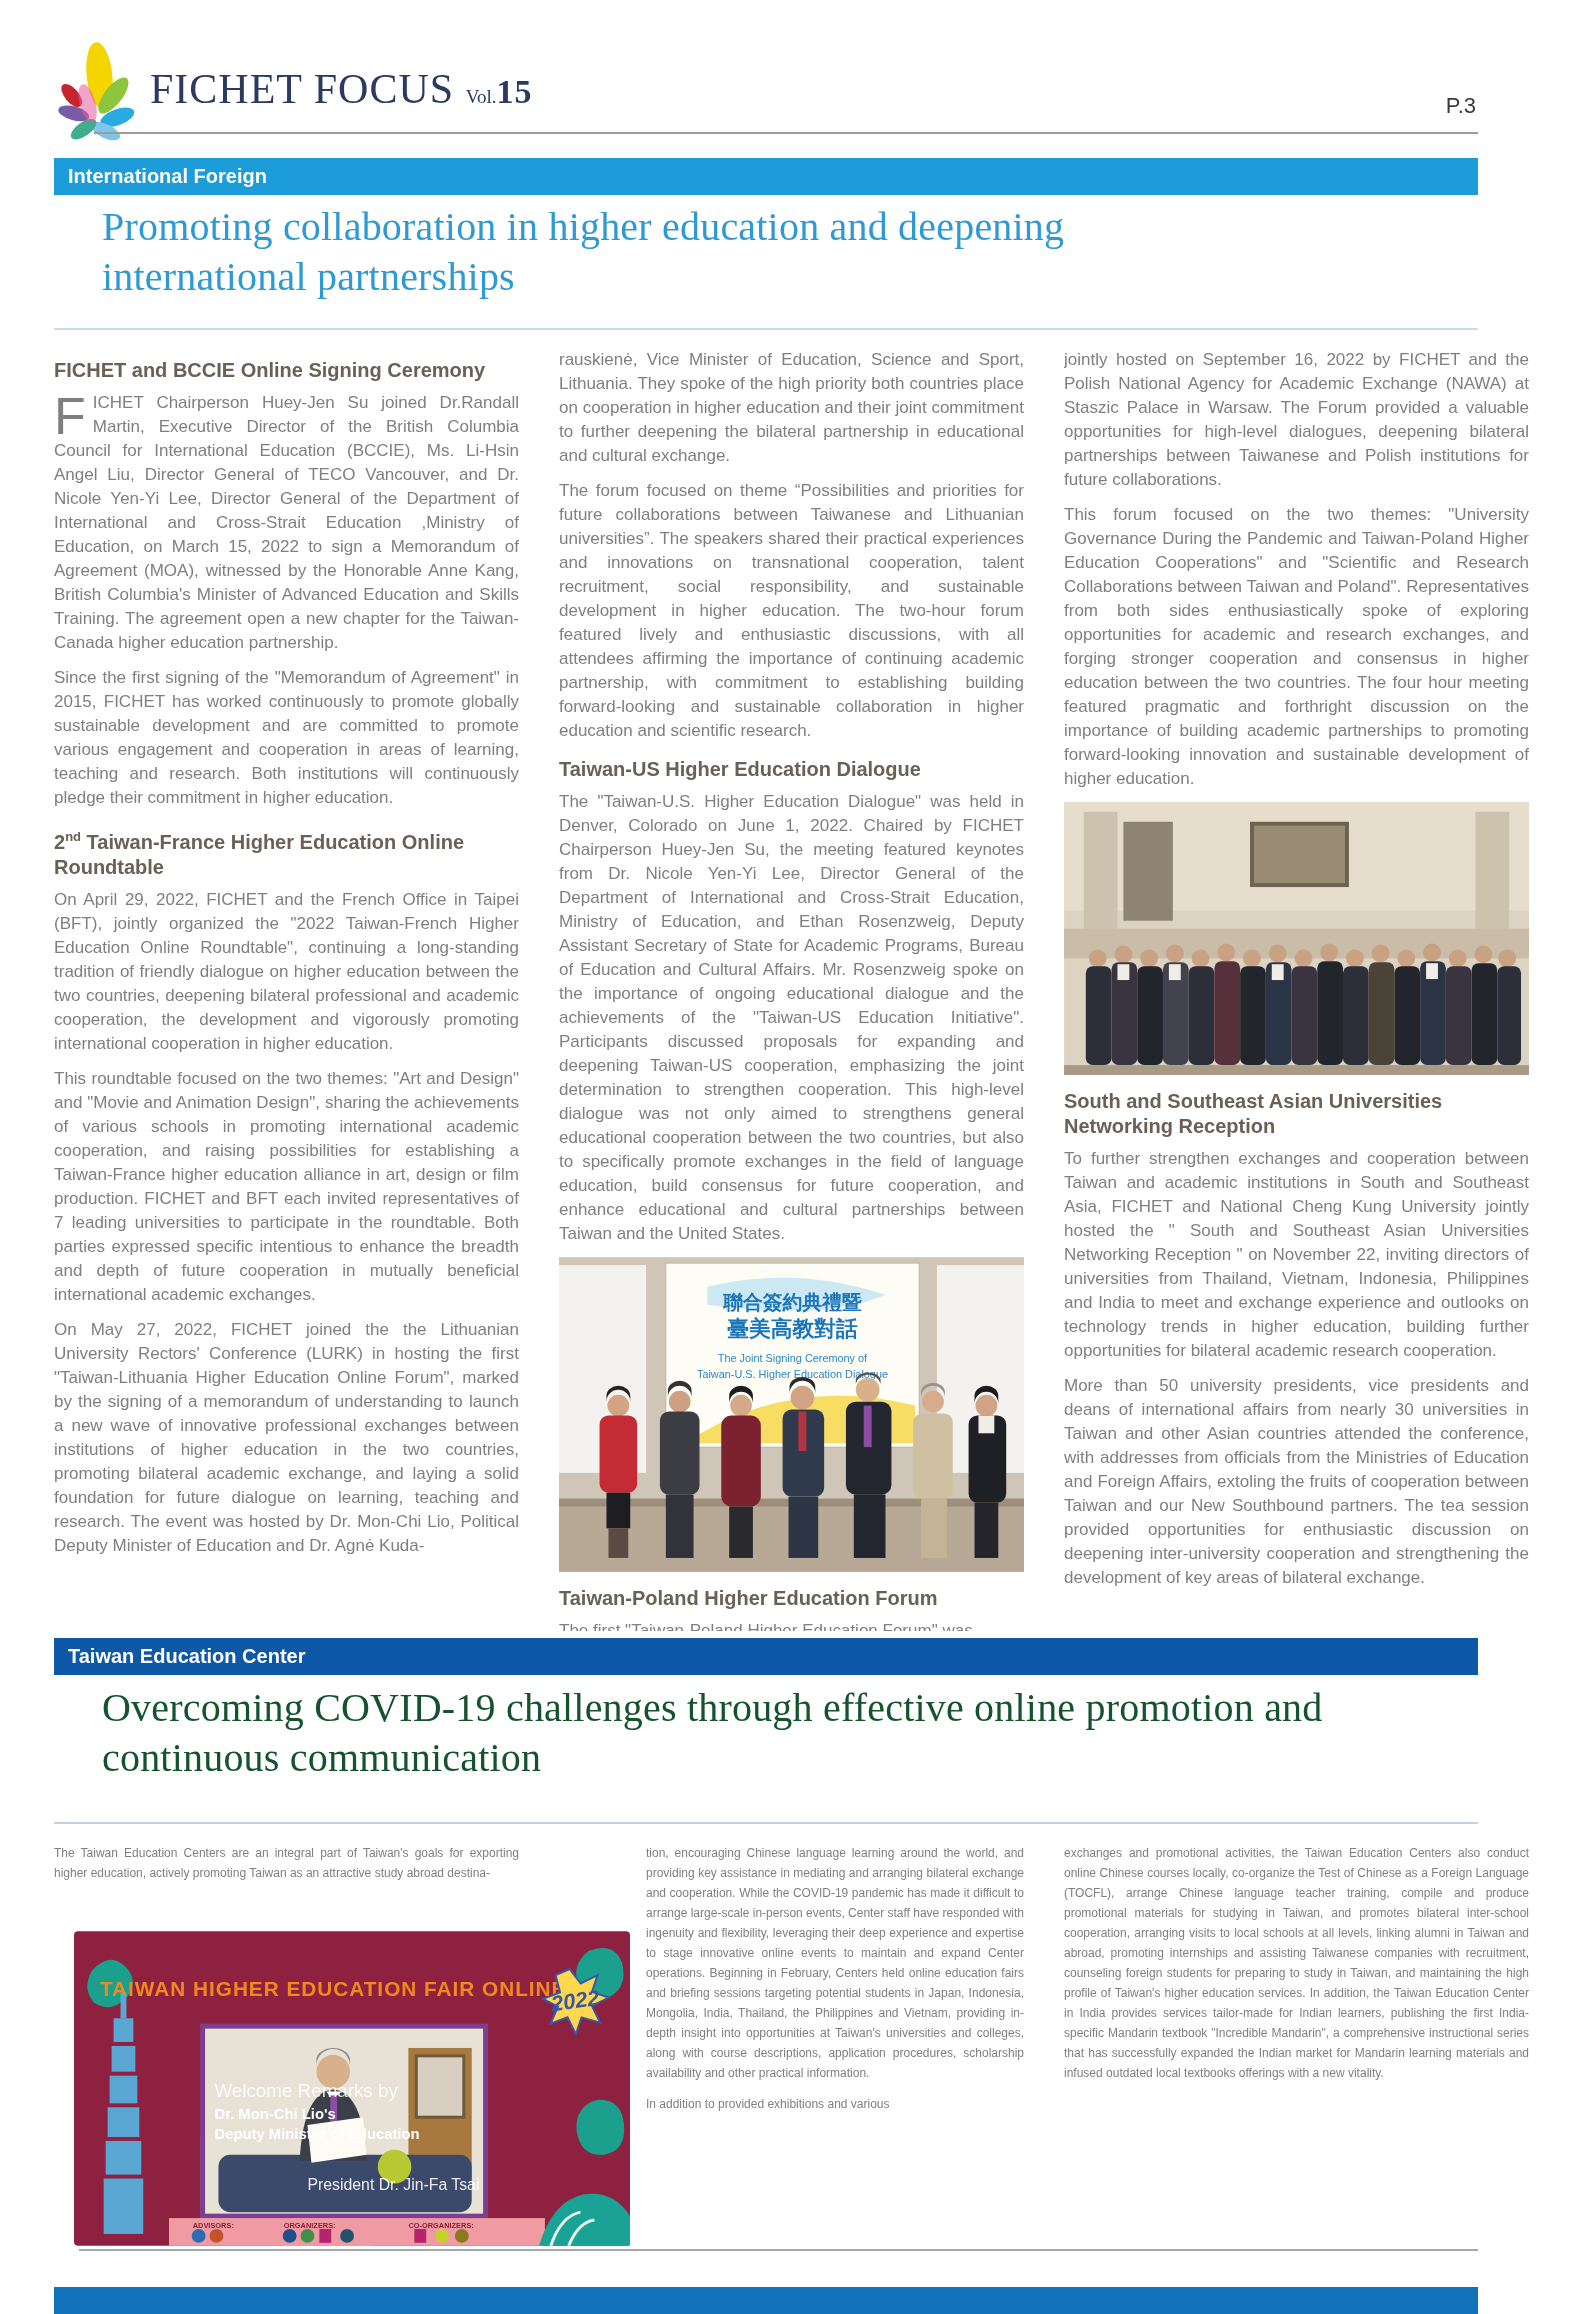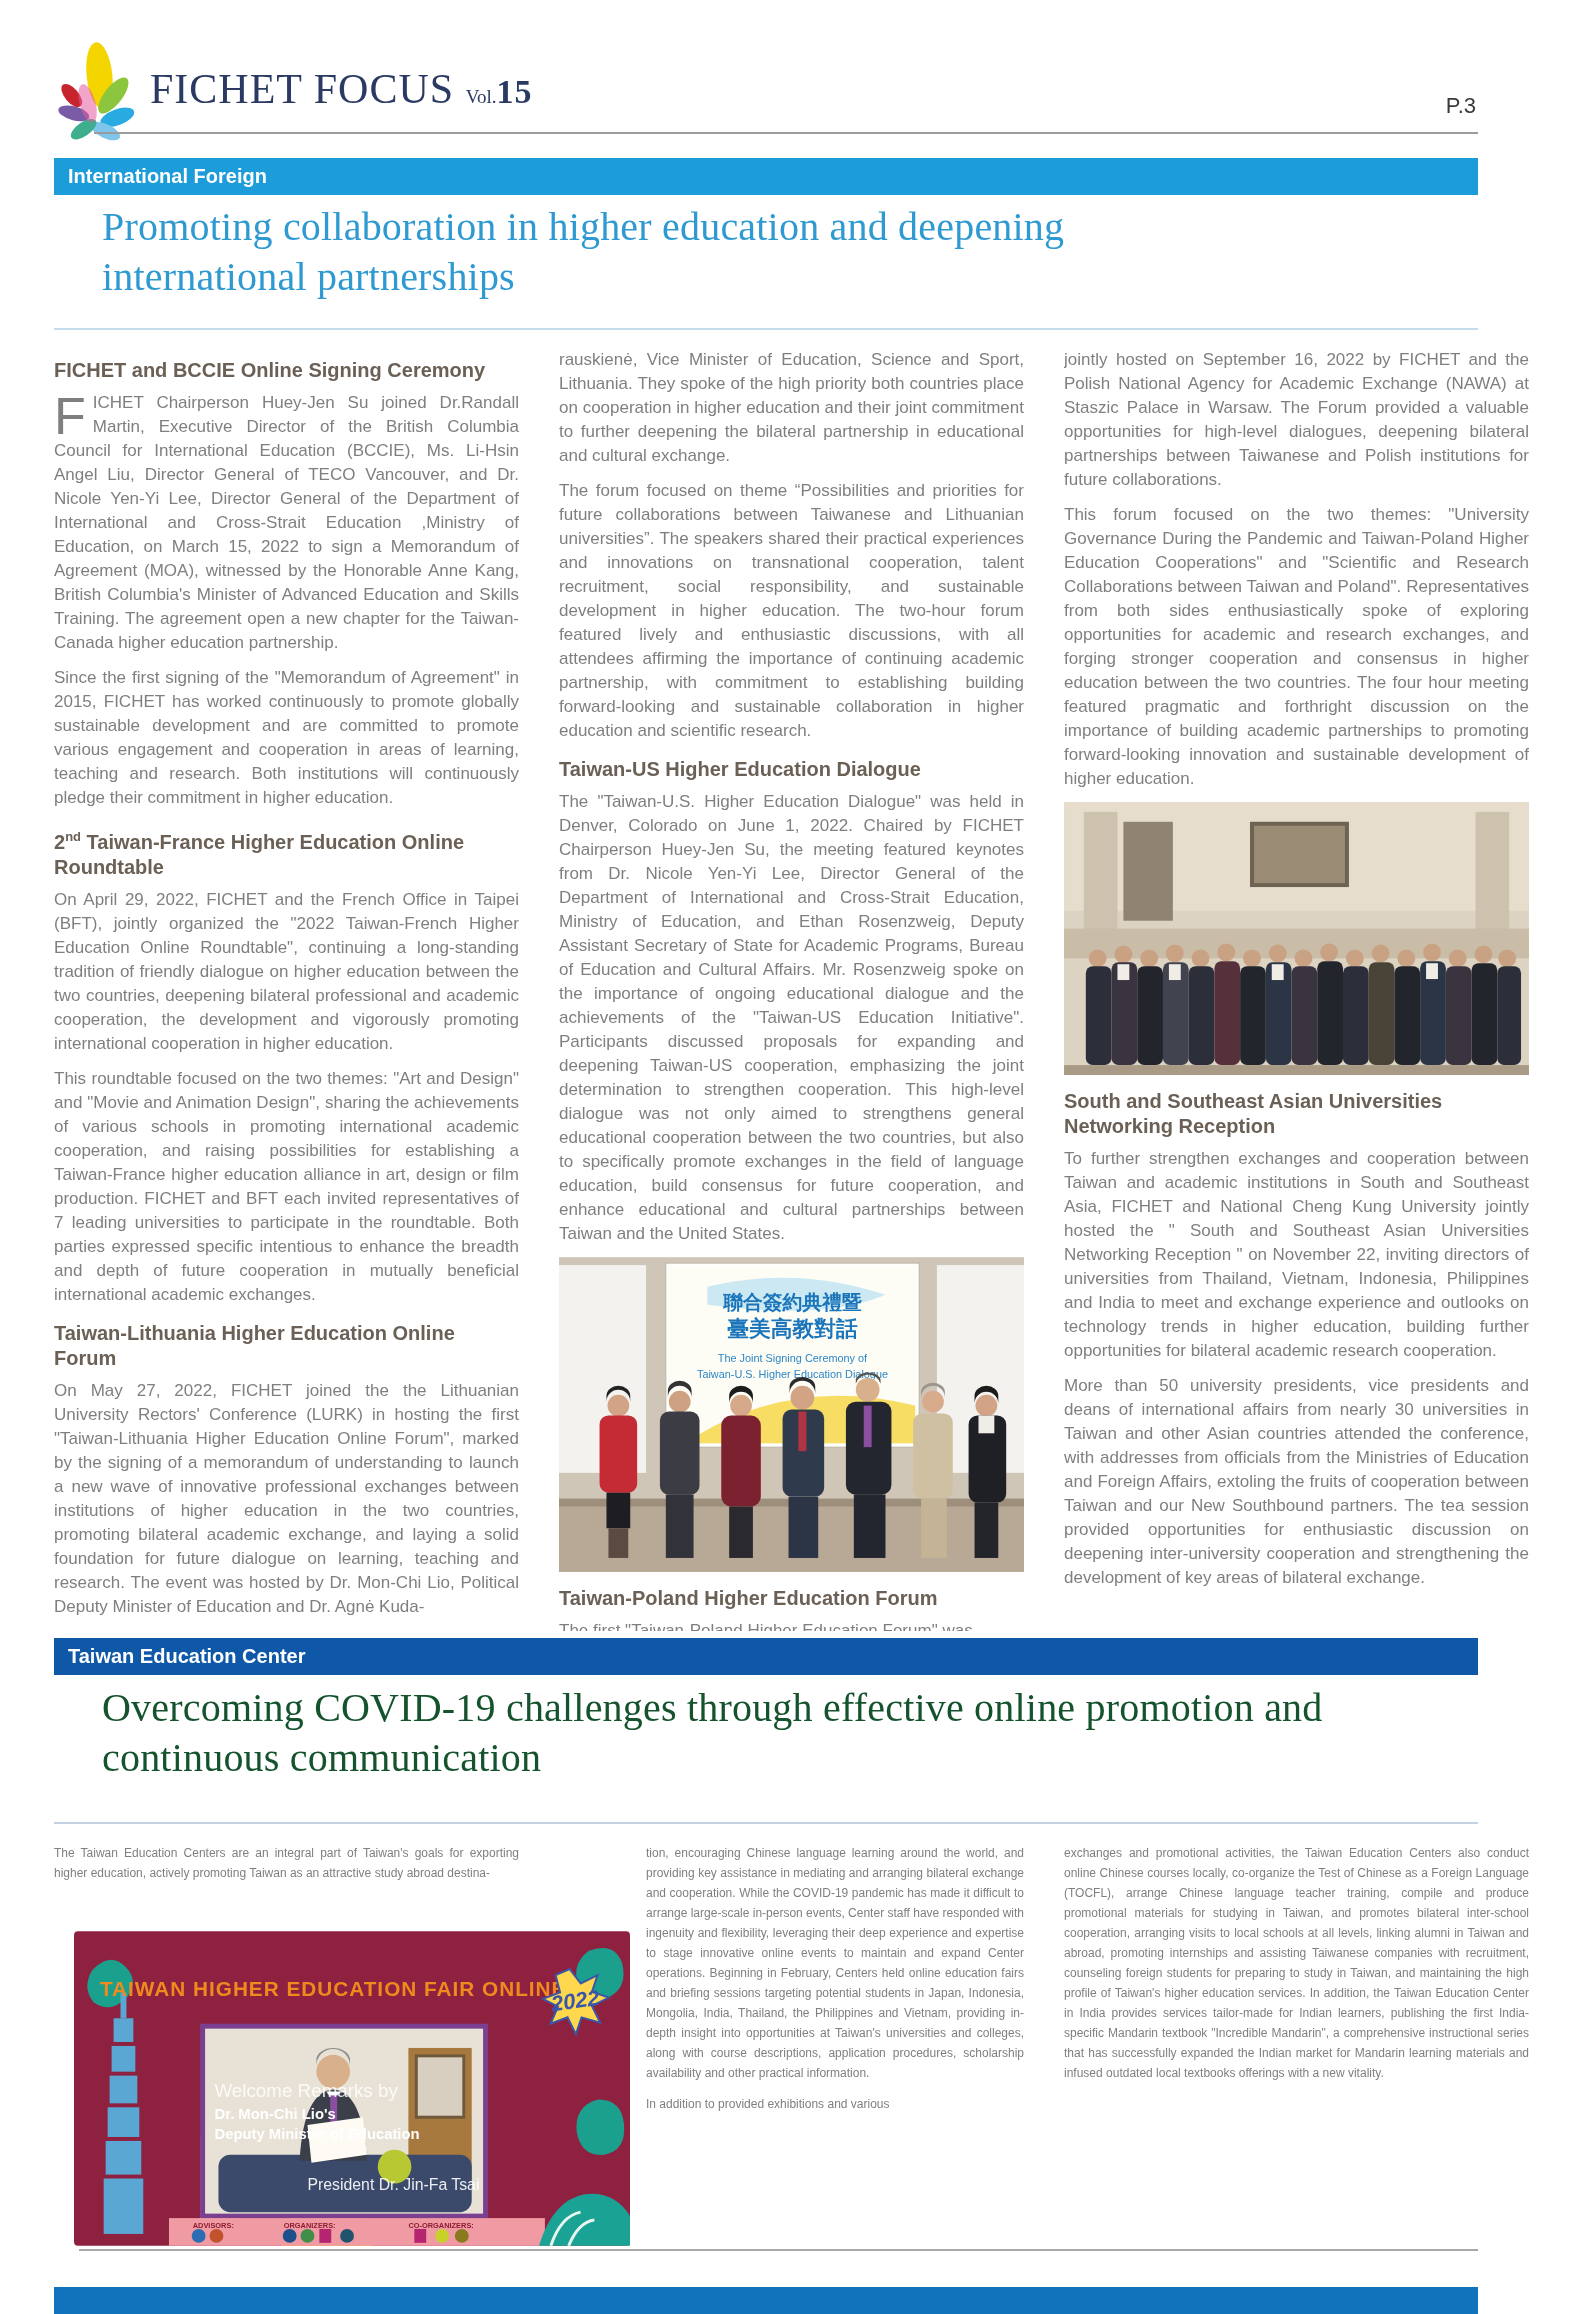--- a/index.html
+++ b/index.html
@@ -72,21 +72,20 @@
 
   <div class="cols cols1">
 
     <div class="col">
       <h3>FICHET and BCCIE Online Signing Ceremony</h3>
       <p><span class="dropcap">F</span><span>ICHET Chairperson Huey-Jen Su joined Dr.Randall Martin, Executive Director of the British Columbia Council for International Education (BCCIE), Ms. Li-Hsin Angel Liu, Director General of TECO Vancouver, and Dr. Nicole Yen-Yi Lee, Director General of the Department of International and Cross-Strait Education ,Ministry of Education, on March 15, 2022 to sign a Memorandum of Agreement (MOA), witnessed by the Honorable Anne Kang, British Columbia's Minister of Advanced Education and Skills Training. The agreement open a new chapter for the Taiwan-Canada higher education partnership.</span></p>
       <p>Since the first signing of the "Memorandum of Agreement" in 2015, FICHET has worked continuously to promote globally sustainable development and are committed to promote various engagement and cooperation in areas of learning, teaching and research. Both institutions will continuously pledge their commitment in higher education.</p>
       <h3><span>2</span><sup>nd</sup><span> Taiwan-France Higher Education Online Roundtable</span></h3>
       <p>On April 29, 2022, FICHET and the French Office in Taipei (BFT), jointly organized the "2022 Taiwan-French Higher Education Online Roundtable", continuing a long-standing tradition of friendly dialogue on higher education between the two countries, deepening bilateral professional and academic cooperation, the development and vigorously promoting international cooperation in higher education.</p>
       <p>This roundtable focused on the two themes: "Art and Design" and "Movie and Animation Design", sharing the achievements of various schools in promoting international academic cooperation, and raising possibilities for establishing a Taiwan-France higher education alliance in art, design or film production. FICHET and BFT each invited representatives of 7 leading universities to participate in the roundtable. Both parties expressed specific intentious to enhance the breadth and depth of future cooperation in mutually beneficial international academic exchanges.</p>
-      <h3>Taiwan-Lithuania Higher Education Online Forum</h3>
       <p>On May 27, 2022, FICHET joined the the Lithuanian University Rectors' Conference (LURK) in hosting the first "Taiwan-Lithuania Higher Education Online Forum", marked by the signing of a memorandum of understanding to launch a new wave of innovative professional exchanges between institutions of higher education in the two countries, promoting bilateral academic exchange, and laying a solid foundation for future dialogue on learning, teaching and research. The event was hosted by Dr. Mon-Chi Lio, Political Deputy Minister of Education and Dr. Agnė Kuda-</p>
     </div>
 
     <div class="col">
       <p>rauskienė, Vice Minister of Education, Science and Sport, Lithuania. They spoke of the high priority both countries place on cooperation in higher education and their joint commitment to further deepening the bilateral partnership in educational and cultural exchange.</p>
       <p>The forum focused on theme “Possibilities and priorities for future collaborations between Taiwanese and Lithuanian universities”. The speakers shared their practical experiences and innovations on transnational cooperation, talent recruitment, social responsibility, and sustainable development in higher education. The two-hour forum featured lively and enthusiastic discussions, with all attendees affirming the importance of continuing academic partnership, with commitment to establishing building forward-looking and sustainable collaboration in higher education and scientific research.</p>
       <h3>Taiwan-US Higher Education Dialogue</h3>
       <p>The "Taiwan-U.S. Higher Education Dialogue" was held in Denver, Colorado on June 1, 2022. Chaired by FICHET Chairperson Huey-Jen Su, the meeting featured keynotes from Dr. Nicole Yen-Yi Lee, Director General of the Department of International and Cross-Strait Education, Ministry of Education, and Ethan Rosenzweig, Deputy Assistant Secretary of State for Academic Programs, Bureau of Education and Cultural Affairs. Mr. Rosenzweig spoke on the importance of ongoing educational dialogue and the achievements of the "Taiwan-US Education Initiative". Participants discussed proposals for expanding and deepening Taiwan-US cooperation, emphasizing the joint determination to strengthen cooperation. This high-level dialogue was not only aimed to strengthens general educational cooperation between the two countries, but also to specifically promote exchanges in the field of language education, build consensus for future cooperation, and enhance educational and cultural partnerships between Taiwan and the United States.</p>
 
       <svg class="photo" width="465" height="315" viewBox="0 0 470 318">

